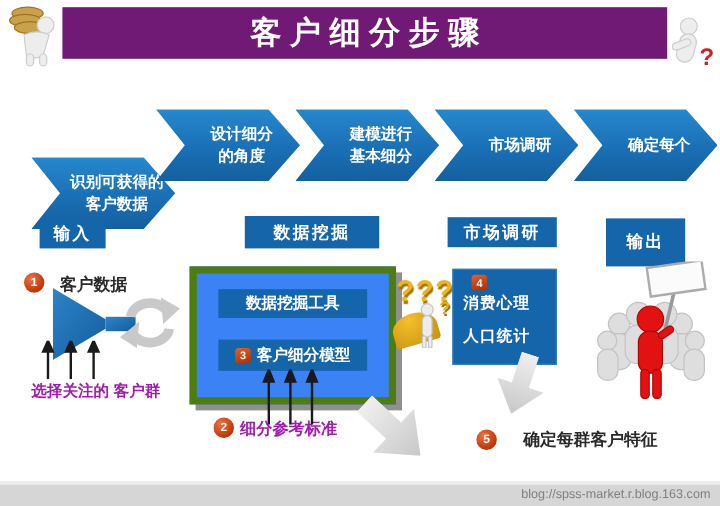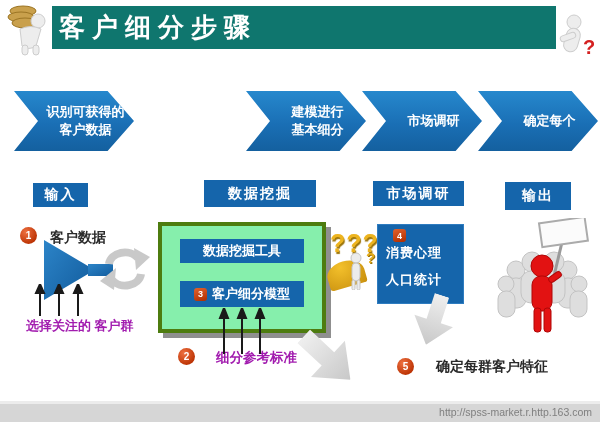--- a/index.html
+++ b/index.html
@@ -1,22 +1,22 @@
 <!DOCTYPE html>
 <html><head>
 <meta charset="utf-8">
 <style>
   html,body{margin:0;padding:0;}
   body{font-family:"Liberation Sans","DejaVu Sans",sans-serif;background:#ffffff;}
   .slide{position:relative;width:600px;height:422px;background:#ffffff;overflow:hidden;}
   .abs{position:absolute;}
 
   
-  .title-bar{left:52px;top:6px;width:504px;height:43px;background:#0f766e;
-    display:flex;align-items:center;justify-content:flex-start;}
+  .title-bar{left:52px;top:6px;width:504px;height:43px;background:#701a75;
+    display:flex;align-items:center;justify-content:center;}
   .title-text{color:#ffffff;font-size:26px;font-weight:bold;letter-spacing:7px;padding-left:7px;}
 
   
   .chev{top:91px;width:120px;height:60px;
     background:linear-gradient(180deg,#2688cd 0%,#1a6fb5 55%,#14609f 100%);
     clip-path:polygon(0% 0%,78% 0%,100% 50%,78% 100%,0% 100%,20% 50%);}
   .chev .txt{position:absolute;left:21%;right:2%;top:0;bottom:0;display:flex;flex-direction:column;
     align-items:center;justify-content:center;color:#fff;font-size:13px;font-weight:bold;line-height:1.35;text-align:center;}
 
   
@@ -28,22 +28,22 @@
     background:radial-gradient(circle at 35% 30%,#ee7040,#bb3203 75%);
     color:#fff;font-weight:bold;font-size:10px;display:flex;align-items:center;justify-content:center;}
   .badge-s{width:13px;height:13px;border-radius:3px;
     background:linear-gradient(160deg,#e2612c,#ad2d00);
     color:#fff;font-weight:bold;font-size:9px;display:flex;align-items:center;justify-content:center;}
 
   .blk-label{color:#2a2a2a;font-weight:bold;font-size:14px;}
   .blk-label-sm{color:#a21caf;font-weight:bold;font-size:13px;}
 
   
-  .mining-box{left:158px;top:222px;width:160px;height:103px;background:#86efac;
-    border:4px solid #4d7c0f;box-shadow:5px 5px 0 #8f8f8f;}
+  .mining-box{left:158px;top:222px;width:160px;height:103px;background:#3b82f6;
+    border:6px solid #4d7c0f;box-shadow:5px 5px 0 #8f8f8f;}
   .inner-bar{position:absolute;background:#1565ab;color:#fff;font-weight:bold;font-size:13px;
     display:flex;align-items:center;justify-content:center;gap:5px;}
 
   
   .gray-arrow{background:linear-gradient(180deg,#efefef 0%,#c8c8c8 100%);
     clip-path:polygon(33% 0%,67% 0%,67% 52%,96% 52%,50% 100%,4% 52%,33% 52%);}
 
   .qmarks{color:#edb41f;font-weight:bold;font-size:25px;text-shadow:1px 2px 1px #9c7408;letter-spacing:1px;}
   .qmark-sm{color:#e5ad1a;font-weight:bold;font-size:15px;text-shadow:1px 1px 0 #9c7408;}
   .gold-dome{width:38px;height:26px;background:radial-gradient(circle at 40% 20%,#f3c02b,#c88f0e);
@@ -78,24 +78,30 @@
     <span class="title-text">客户细分步骤</span>
   </div>
 
   <svg class="abs" style="left:554px;top:4px;" width="44" height="54" viewBox="0 0 44 54">
     <circle cx="20" cy="18" r="7" fill="#ededed" stroke="#cdcdcd"></circle>
     <rect x="11" y="24" width="14" height="24" rx="7" transform="rotate(16 18 36)" fill="#ededed" stroke="#cdcdcd"></rect>
     <rect x="6" y="30" width="16" height="6" rx="3" transform="rotate(-20 14 33)" fill="#ededed" stroke="#cdcdcd"></rect>
     <text x="29" y="50" font-size="20" font-weight="bold" fill="#d42020">?</text>
   </svg>
 
-  <div class="abs chev" style="left:14px;">
+  <div class="abs chev" style="left:26px;margin-top:40px;">
     <div class="txt">
         <span>识别可获得的</span>
         <span>客户数据</span>
+      </div>
+  </div>
+  <div class="abs chev" style="left:130px;">
+    <div class="txt">
+        <span>设计细分</span>
+        <span>的角度</span>
       </div>
   </div>
   <div class="abs chev" style="left:246px;">
     <div class="txt">
         <span>建模进行</span>
         <span>基本细分</span>
       </div>
   </div>
   <div class="abs chev" style="left:362px;">
     <div class="txt">
@@ -105,21 +111,21 @@
   </div>
   <div class="abs chev" style="left:478px;">
     <div class="txt">
         <span>确定每个</span>
       </div>
   </div>
 
   <div class="abs phase" style="left:33px;top:183px;width:55px;height:24px;">输入</div>
   <div class="abs phase" style="left:184px;top:180px;width:112px;height:27px;margin-left:20px;">数据挖掘</div>
   <div class="abs phase" style="left:373px;top:181px;width:91px;height:25px;">市场调研</div>
-  <div class="abs phase" style="left:505px;top:182px;width:66px;height:28px;">输出</div>
+  <div class="abs phase" style="left:505px;top:182px;width:66px;height:40px;">输出</div>
 
   <div class="abs badge-c" style="left:20px;top:227px;">1</div>
   <div class="abs blk-label" style="left:50px;top:229px;">客户数据</div>
 
   <svg class="abs" style="left:44px;top:238px;" width="80" height="64" viewBox="0 0 80 64">
     <defs>
       <linearGradient id="fg" x1="0" y1="0" x2="1" y2="1">
         <stop offset="0" stop-color="#2c84c8"></stop>
           <stop offset="1" stop-color="#135d9e"></stop>
       </linearGradient>
@@ -161,21 +167,21 @@
       <line x1="8" y1="46" x2="8" y2="9"></line>
         <polygon points="4,10 12,10 8,0"></polygon>
       <line x1="26" y1="46" x2="26" y2="9"></line>
         <polygon points="22,10 30,10 26,0"></polygon>
       <line x1="44" y1="46" x2="44" y2="9"></line>
         <polygon points="40,10 48,10 44,0"></polygon>
     </g>
   </svg>
 
   <div class="abs badge-c" style="left:178px;top:348px;">2</div>
-  <div class="abs blk-label-sm" style="left:216px;top:349px;font-size:13.5px;">细分参考标准</div>
+  <div class="abs blk-label-sm" style="left:200px;top:349px;font-size:13.5px;">细分参考标准</div>
 
   <div class="abs gray-arrow" style="left:300px;top:326px;width:54px;height:64px;transform:rotate(-47deg);z-index:0;"></div>
 
   <div class="abs qmarks" style="left:330px;top:229px;">???</div>
   <div class="abs qmark-sm" style="left:366px;top:249px;">?</div>
   <div class="abs gold-dome" style="left:327px;top:261px;"></div>
   <svg class="abs" style="left:349px;top:252px;" width="14" height="38" viewBox="0 0 14 38">
     <circle cx="7" cy="6" r="5" fill="#ececec" stroke="#c5c5c5"></circle>
     <rect x="3" y="11" width="8" height="18" rx="4" fill="#ececec" stroke="#c5c5c5"></rect>
     <rect x="3" y="28" width="3" height="10" rx="1.5" fill="#ececec" stroke="#c5c5c5"></rect>
@@ -216,15 +222,15 @@
       <circle cx="48" cy="48" r="11"></circle>
       <rect x="38" y="58" width="20" height="35" rx="9"></rect>
       <rect x="40" y="90" width="7" height="24" rx="3"></rect>
       <rect x="50" y="90" width="7" height="24" rx="3"></rect>
       <rect x="54" y="56" width="14" height="6" rx="3" transform="rotate(-35 61 59)"></rect>
     </g>
   </svg>
 
   <div class="abs footer-line"></div>
   <div class="abs footer-bar"></div>
-  <div class="abs footer-url">http://spss-market.r.http.163.com</div>
+  <div class="abs footer-url">blog://spss-market.r.blog.163.com</div>
 
 </div>
 
 </body></html>

